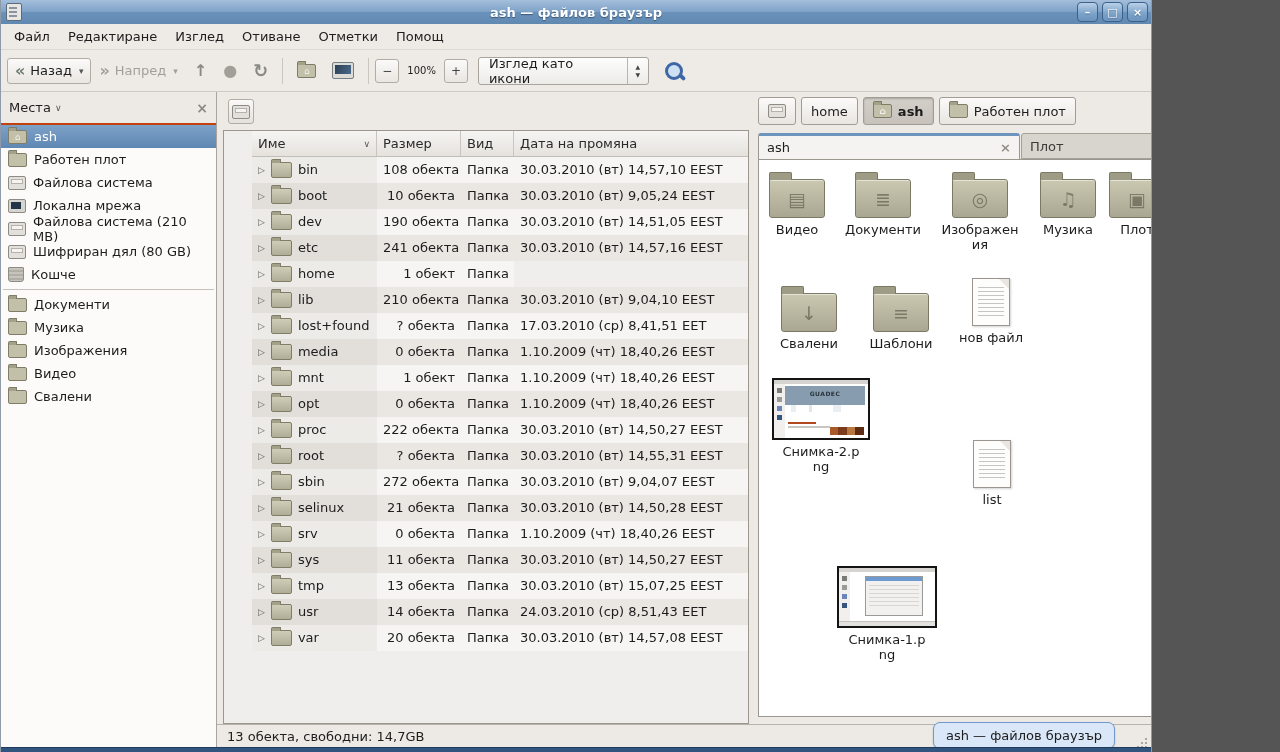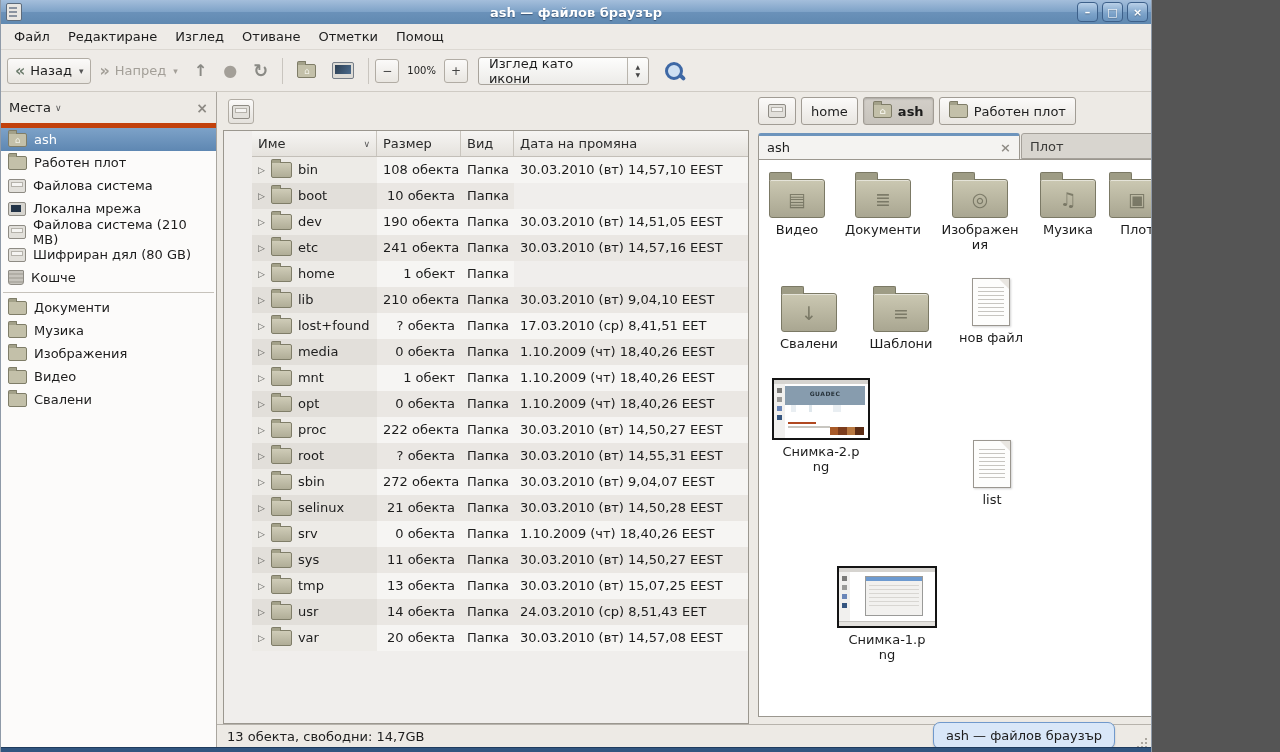--- a/index.html
+++ b/index.html
@@ -56,21 +56,21 @@
   .mini-drive{width:16px;height:12px;background:#e2e0db;border:1px solid #8e8b84;border-radius:2px;position:relative;flex:none;}
   .mini-drive::before{content:"";position:absolute;left:2px;top:2px;right:2px;height:3px;background:#f5f4f2;border:1px solid #b5b2ab;}
   .mini-net{width:16px;height:12px;background:#d7d5d0;border:1px solid #8e8b84;border-radius:2px;position:relative;flex:none;}
   .mini-net::before{content:"";position:absolute;left:2px;top:2px;right:4px;bottom:3px;background:#233448;}
   .mini-trash{width:14px;height:13px;background:repeating-linear-gradient(#c7c4bd 0 2px,#b1aea6 2px 4px);border:1px solid #8e8b84;border-radius:1px 1px 3px 3px;flex:none;}
   .mini-computer{width:20px;height:15px;background:#dddbd6;border:1px solid #767e88;border-radius:2px;position:relative;flex:none;}
   .mini-computer::before{content:"";position:absolute;left:2px;top:2px;right:2px;bottom:4px;background:linear-gradient(120deg,#2c3e52,#4a6a8c);}
 
   
   #sidebar{position:absolute;left:0;top:92px;width:216px;height:655px;background:#fcfbfa;border-right:1px solid #a9a59e;box-sizing:border-box;}
-  #side-header{height:31px;display:flex;align-items:center;padding:0 8px;background:#edeae5;border-bottom:5px solid #c2410c;}
+  #side-header{height:31px;display:flex;align-items:center;padding:0 8px;background:#edeae5;border-bottom:2px solid #c2410c;}
   #side-header .cap{display:flex;align-items:center;gap:4px;}
   #side-close{margin-left:auto;color:#8d8a84;font-weight:bold;font-size:14px;}
   .side-item{height:23px;display:flex;align-items:center;gap:7px;padding-left:7px;}
   .side-item.selected{background:linear-gradient(#7da2c8,#5e87b2);color:#fff;}
   .side-sep{height:1px;background:#c6c2bb;margin:3px 2px;}
 
   
   #mid-toolbar-btn{position:absolute;left:227px;top:99px;width:26px;height:25px;border:1px solid #b1aca4;border-radius:3px;
     background:linear-gradient(#fbfaf9,#e4e1dc);display:flex;align-items:center;justify-content:center;box-sizing:border-box;}
   #tree{position:absolute;left:222px;top:130px;width:526px;height:594px;border:1px solid #9b978f;background:#f0eeec;
@@ -316,20 +316,21 @@
         <div class="cell">30.03.2010 (вт) 14,57,10 EEST</div>
       </div>
     <div class="trow tgrid">
         <div class="cell cname">
           <span class="exp">▷</span>
           <span class="tree-folder"></span>
           <span>boot</span>
         </div>
         <div class="cell csize">10 обекта</div>
         <div class="cell">Папка</div>
+        <div class="cell">30.03.2010 (вт) 9,05,24 EEST</div>
       </div>
     <div class="trow tgrid">
         <div class="cell cname">
           <span class="exp">▷</span>
           <span class="tree-folder"></span>
           <span>dev</span>
         </div>
         <div class="cell csize">190 обекта</div>
         <div class="cell">Папка</div>
         <div class="cell">30.03.2010 (вт) 14,51,05 EEST</div>

